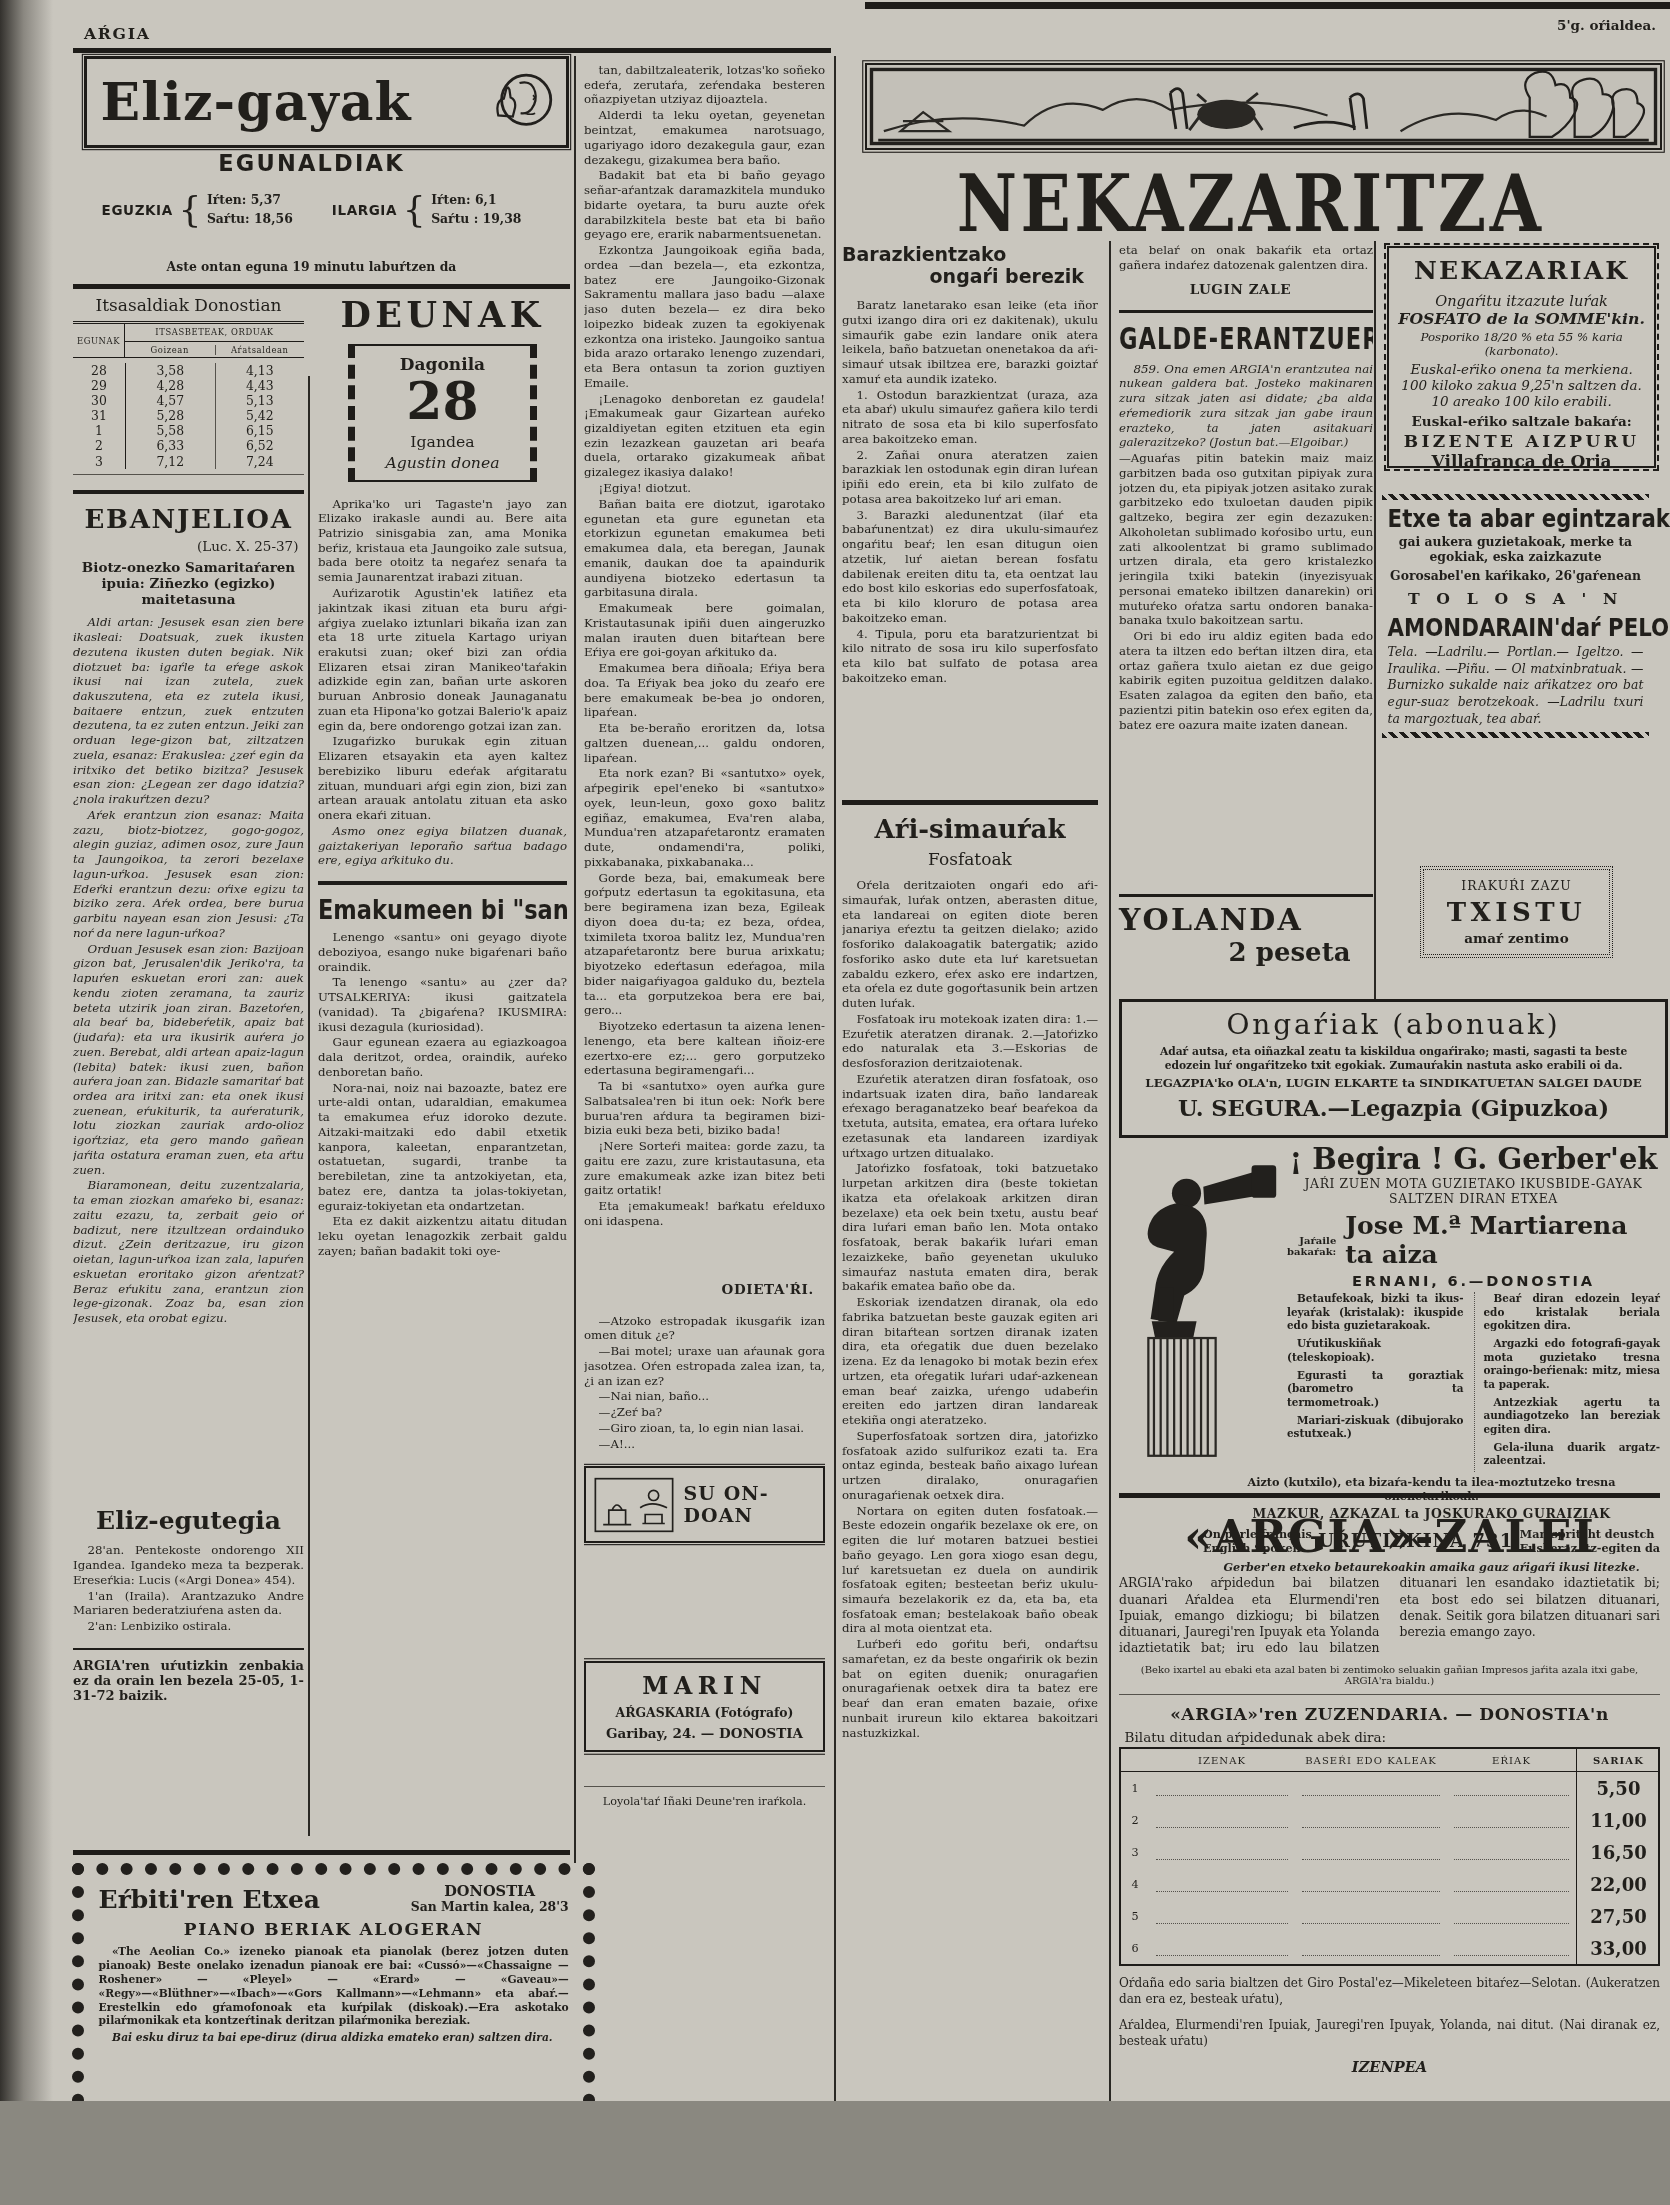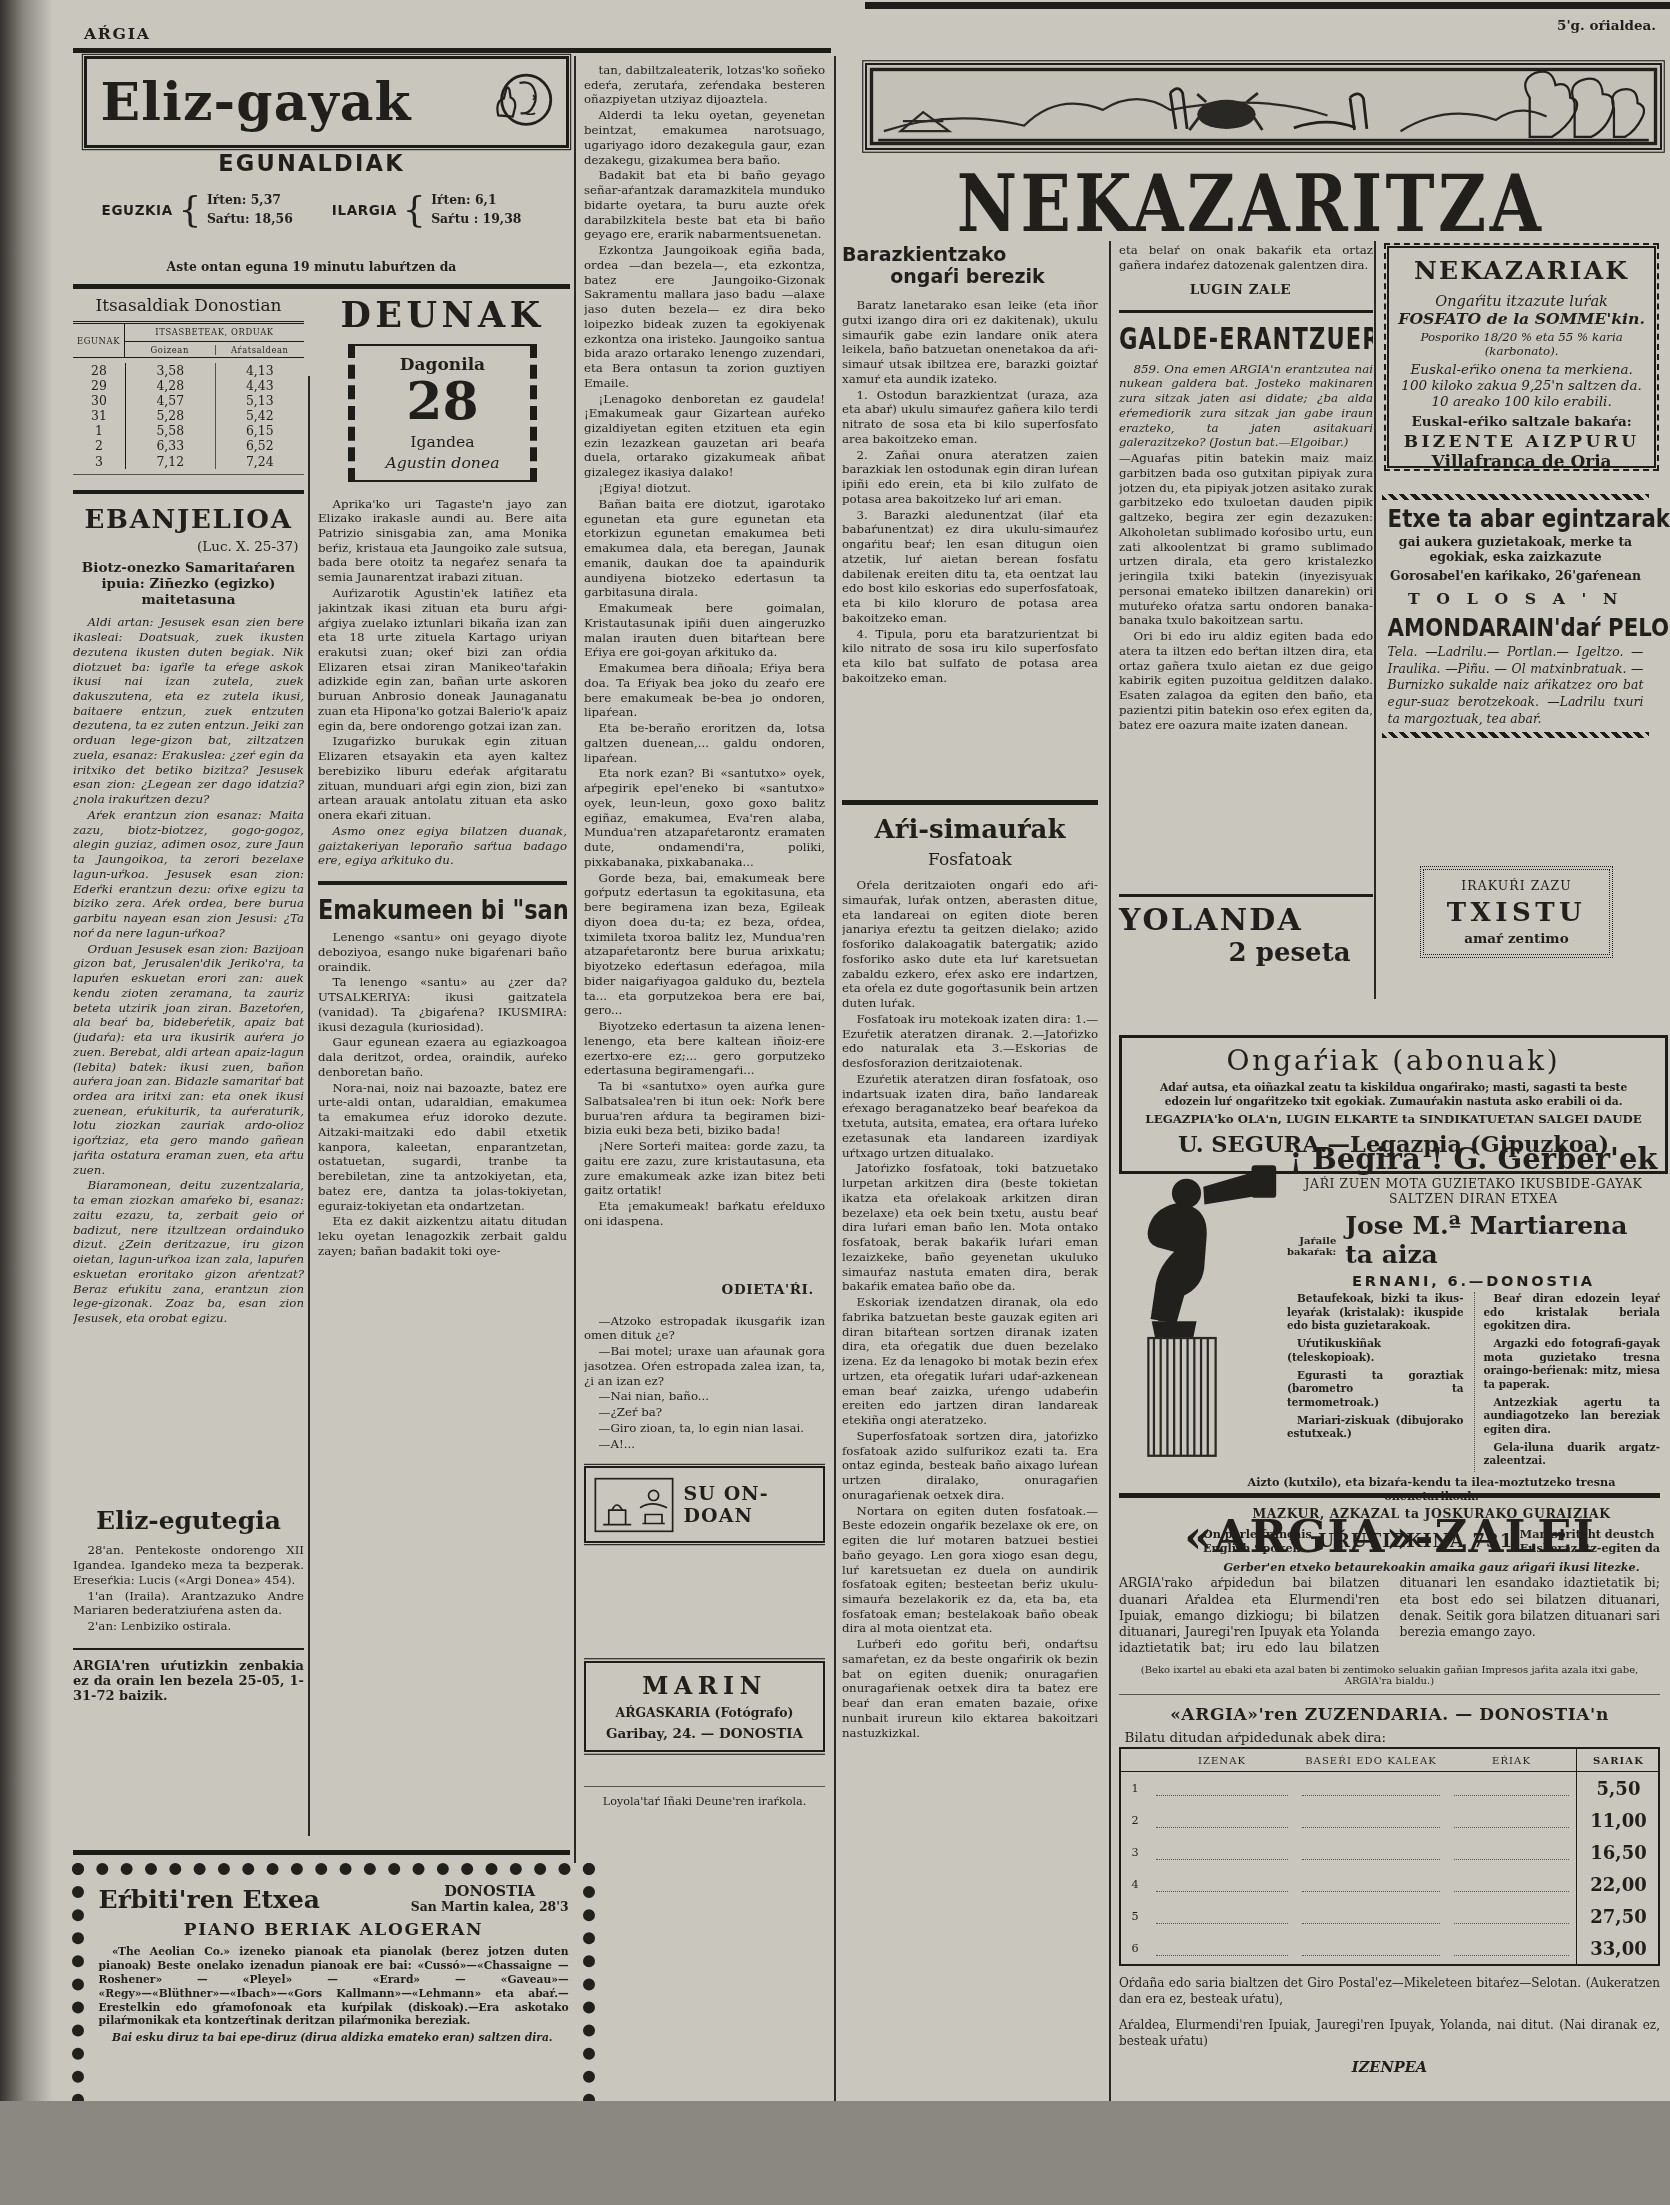--- a/index.html
+++ b/index.html
@@ -69,21 +69,21 @@
   .erb-name{font-size:25px;font-weight:bold;}
   .erb-city{font-size:14.6px;font-weight:bold;text-align:center;}
   .erb-addr{font-size:12.4px;font-weight:bold;}
   .erb-sub{font-size:17px;font-weight:bold;letter-spacing:1.7px;text-align:center;margin:5.6px 0;}
   .erb-body{font-size:10.7px;line-height:1.3;text-align:justify;font-weight:bold;}
   .erb-body p{margin:0 0 2.2px 0;text-indent:13.5px;}
   
   .banner{border:2.2px solid #1e1c19;box-shadow:0 0 0 1.7px #c9c6be,0 0 0 2.8px #1e1c19;background:#c3c0b8;}
   .h-nekazaritza{font-size:66px;font-weight:bold;letter-spacing:3.4px;text-align:center;transform:scaleY(1.18);transform-origin:center top;white-space:nowrap;}
   .h-barazki1{font-family:"DejaVu Sans",sans-serif;font-weight:bold;font-size:19px;}
-  .h-barazki2{font-family:"DejaVu Sans",sans-serif;font-weight:bold;font-size:19px;text-align:center;margin-right:5px;}
+  .h-barazki2{font-family:"DejaVu Sans",sans-serif;font-weight:bold;font-size:19px;text-align:right;margin-right:14px;}
   .h-ari{font-size:26px;font-weight:bold;text-align:center;margin:9px 0 2.2px 0;}
   .h-fosfatoak{font-size:17px;text-align:center;margin:5.6px 0 9px 0;}
   .h-galde{font-family:"DejaVu Sans",sans-serif;font-weight:bold;font-size:22.5px;transform:scaleY(1.35);transform-origin:left top;letter-spacing:1.1px;white-space:nowrap;margin:3.4px 0 14.6px 0;}
   .yolanda{border-top:3.9px solid #1e1c19;padding-top:4.5px;}
   .yol-name{font-size:30px;font-weight:bold;letter-spacing:2.2px;}
   .yol-price{font-size:26px;font-weight:bold;text-align:right;margin-right:22.5px;}
   
   .nekad{border:2.8px solid #1e1c19;outline:2.2px dashed #1e1c19;outline-offset:1.7px;text-align:center;padding:7.9px 5.6px;}
   .nekad-title{font-size:25px;letter-spacing:2.2px;font-weight:bold;}
   .nekad-l1{font-size:14.6px;font-style:italic;margin-top:6.7px;}
@@ -413,21 +413,21 @@
       <p class="ital">859.  Ona emen ARGIA'n erantzutea nai nukean galdera bat. Josteko makinaren zura sitzak jaten asi didate; ¿ba alda eŕemediorik zura sitzak jan gabe iraun erazteko, ta jaten asitakuari galerazitzeko? (Jostun bat.—Elgoibar.)</p>
       <p style="text-indent:0;">—Aguaŕas pitin batekin maiz maiz garbitzen bada oso gutxitan pipiyak zura jotzen du, eta pipiyak jotzen asitako zurak garbitzeko edo txuloetan dauden pipik galtzeko, begira zer egin dezazuken: Alkoholetan sublimado koŕosibo urtu, eun zati alkoolentzat bi gramo sublimado urtzen dirala, eta gero kristalezko jeringila txiki batekin (inyezisyuak personai emateko ibiltzen danarekin) ori mutuŕeko oŕatza sartu ondoren banaka-banaka txulo bakoitzean sartu.</p>
       <p>Ori bi edo iru aldiz egiten bada edo atera ta iltzen edo beŕtan iltzen dira, eta ortaz gañera txulo aietan ez due geigo kabirik egiten puzoitua gelditzen dalako. Esaten zalagoa da egiten den baño, eta pazientzi pitin batekin oso eŕex egiten da, batez ere oazura maite izaten danean.</p>
     </div>
   </div>
   <div class="blk yolanda" style="left:1119px;top:894px;width:254px;height:101px;">
     <div class="yol-name">YOLANDA</div>
     <div class="yol-price">2 peseta</div>
   </div>
 
-  <div class="blk ongariak" style="left:1119px;top:999px;width:514px;height:122px;margin-top:36px;">
+  <div class="blk ongariak" style="left:1119px;top:999px;width:514px;height:122px;">
     <div class="ong-title">Ongaŕiak (abonuak)</div>
     <div class="ong-l1">Adaŕ autsa, eta oiñazkal zeatu ta kiskildua ongaŕirako; masti, sagasti ta beste edozein luŕ ongaŕitzeko txit egokiak. Zumauŕakin nastuta asko erabili oi da.</div>
     <div class="ong-l2">LEGAZPIA'ko OLA'n, LUGIN ELKARTE ta SINDIKATUETAN SALGEI DAUDE</div>
     <div class="ong-seller">U. SEGURA.—Legazpia (Gipuzkoa)</div>
   </div>
 
   <div class="blk" style="left:1119px;top:1142px;width:541px;height:344px;">
     <div style="position:absolute;left:0;top:11.2px;">
       <svg width="163" height="314" viewBox="0 0 290 560">
         <g fill="#22201d">

